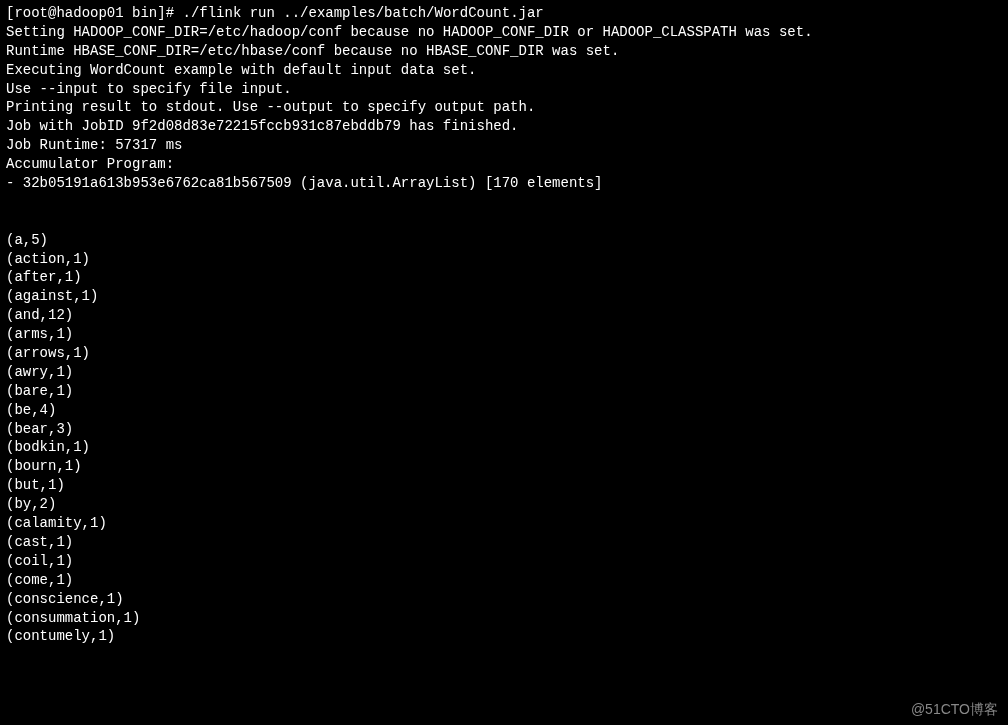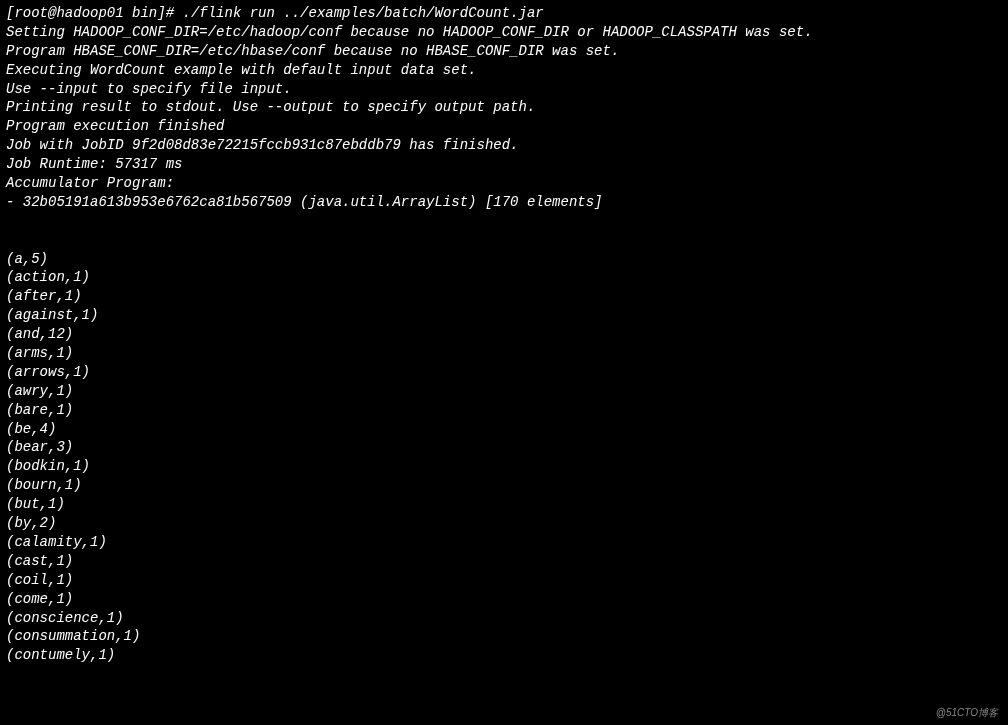--- a/index.html
+++ b/index.html
@@ -1,48 +1,47 @@
 <!DOCTYPE html>
 <html><head>
   <meta charset="utf-8">
   <style>
-    * { margin: 0; padding: 0; box-sizing: border-box; font-style: italic; }
+    * { margin: 0; padding: 0; box-sizing: border-box; }
     body {
       background: #000000;
       color: #ffffff;
       font-family: "Courier New", Consolas, monospace;
       font-size: 14px;
       line-height: 1.35;
       padding: 4px 6px;
       width: 1008px;
       height: 725px;
       overflow: hidden;
       position: relative;
     }
     .terminal-line { white-space: pre; }
     .watermark {
       position: absolute;
       bottom: 6px;
       right: 10px;
       color: #888888;
       font-family: sans-serif;
-      font-size: 10px;
+      font-size: 14px;
     }
   </style>
 </head>
 <body>
 
 <div>
   <div class="terminal-line"><span>[</span><span>root</span><span>@</span><span>hadoop01</span> <span>bin</span><span>]</span><span>#</span> <span>./flink run ../examples/batch/WordCount.jar</span></div>
   <div class="terminal-line">Setting HADOOP_CONF_DIR=/etc/hadoop/conf because no HADOOP_CONF_DIR or HADOOP_CLASSPATH was set.</div>
-  <div class="terminal-line">Program HBASE_CONF_DIR=/etc/hbase/conf because no HBASE_CONF_DIR was set.</div>
+  <div class="terminal-line">Runtime HBASE_CONF_DIR=/etc/hbase/conf because no HBASE_CONF_DIR was set.</div>
   <div class="terminal-line">Executing WordCount example with default input data set.</div>
   <div class="terminal-line">Use --input to specify file input.</div>
   <div class="terminal-line">Printing result to stdout. Use --output to specify output path.</div>
-  <div class="terminal-line">Program execution finished</div>
   <div class="terminal-line">Job with JobID 9f2d08d83e72215fccb931c87ebddb79 has finished.</div>
   <div class="terminal-line">Job Runtime: 57317 ms</div>
   <div class="terminal-line">Accumulator Program:</div>
   <div class="terminal-line">- 32b05191a613b953e6762ca81b567509 (java.util.ArrayList) [170 elements]</div>
   <div class="terminal-line">&nbsp;</div>
   <div class="terminal-line">&nbsp;</div>
   <div class="terminal-line">(a,5)</div>
   <div class="terminal-line">(action,1)</div>
   <div class="terminal-line">(after,1)</div>
   <div class="terminal-line">(against,1)</div>

